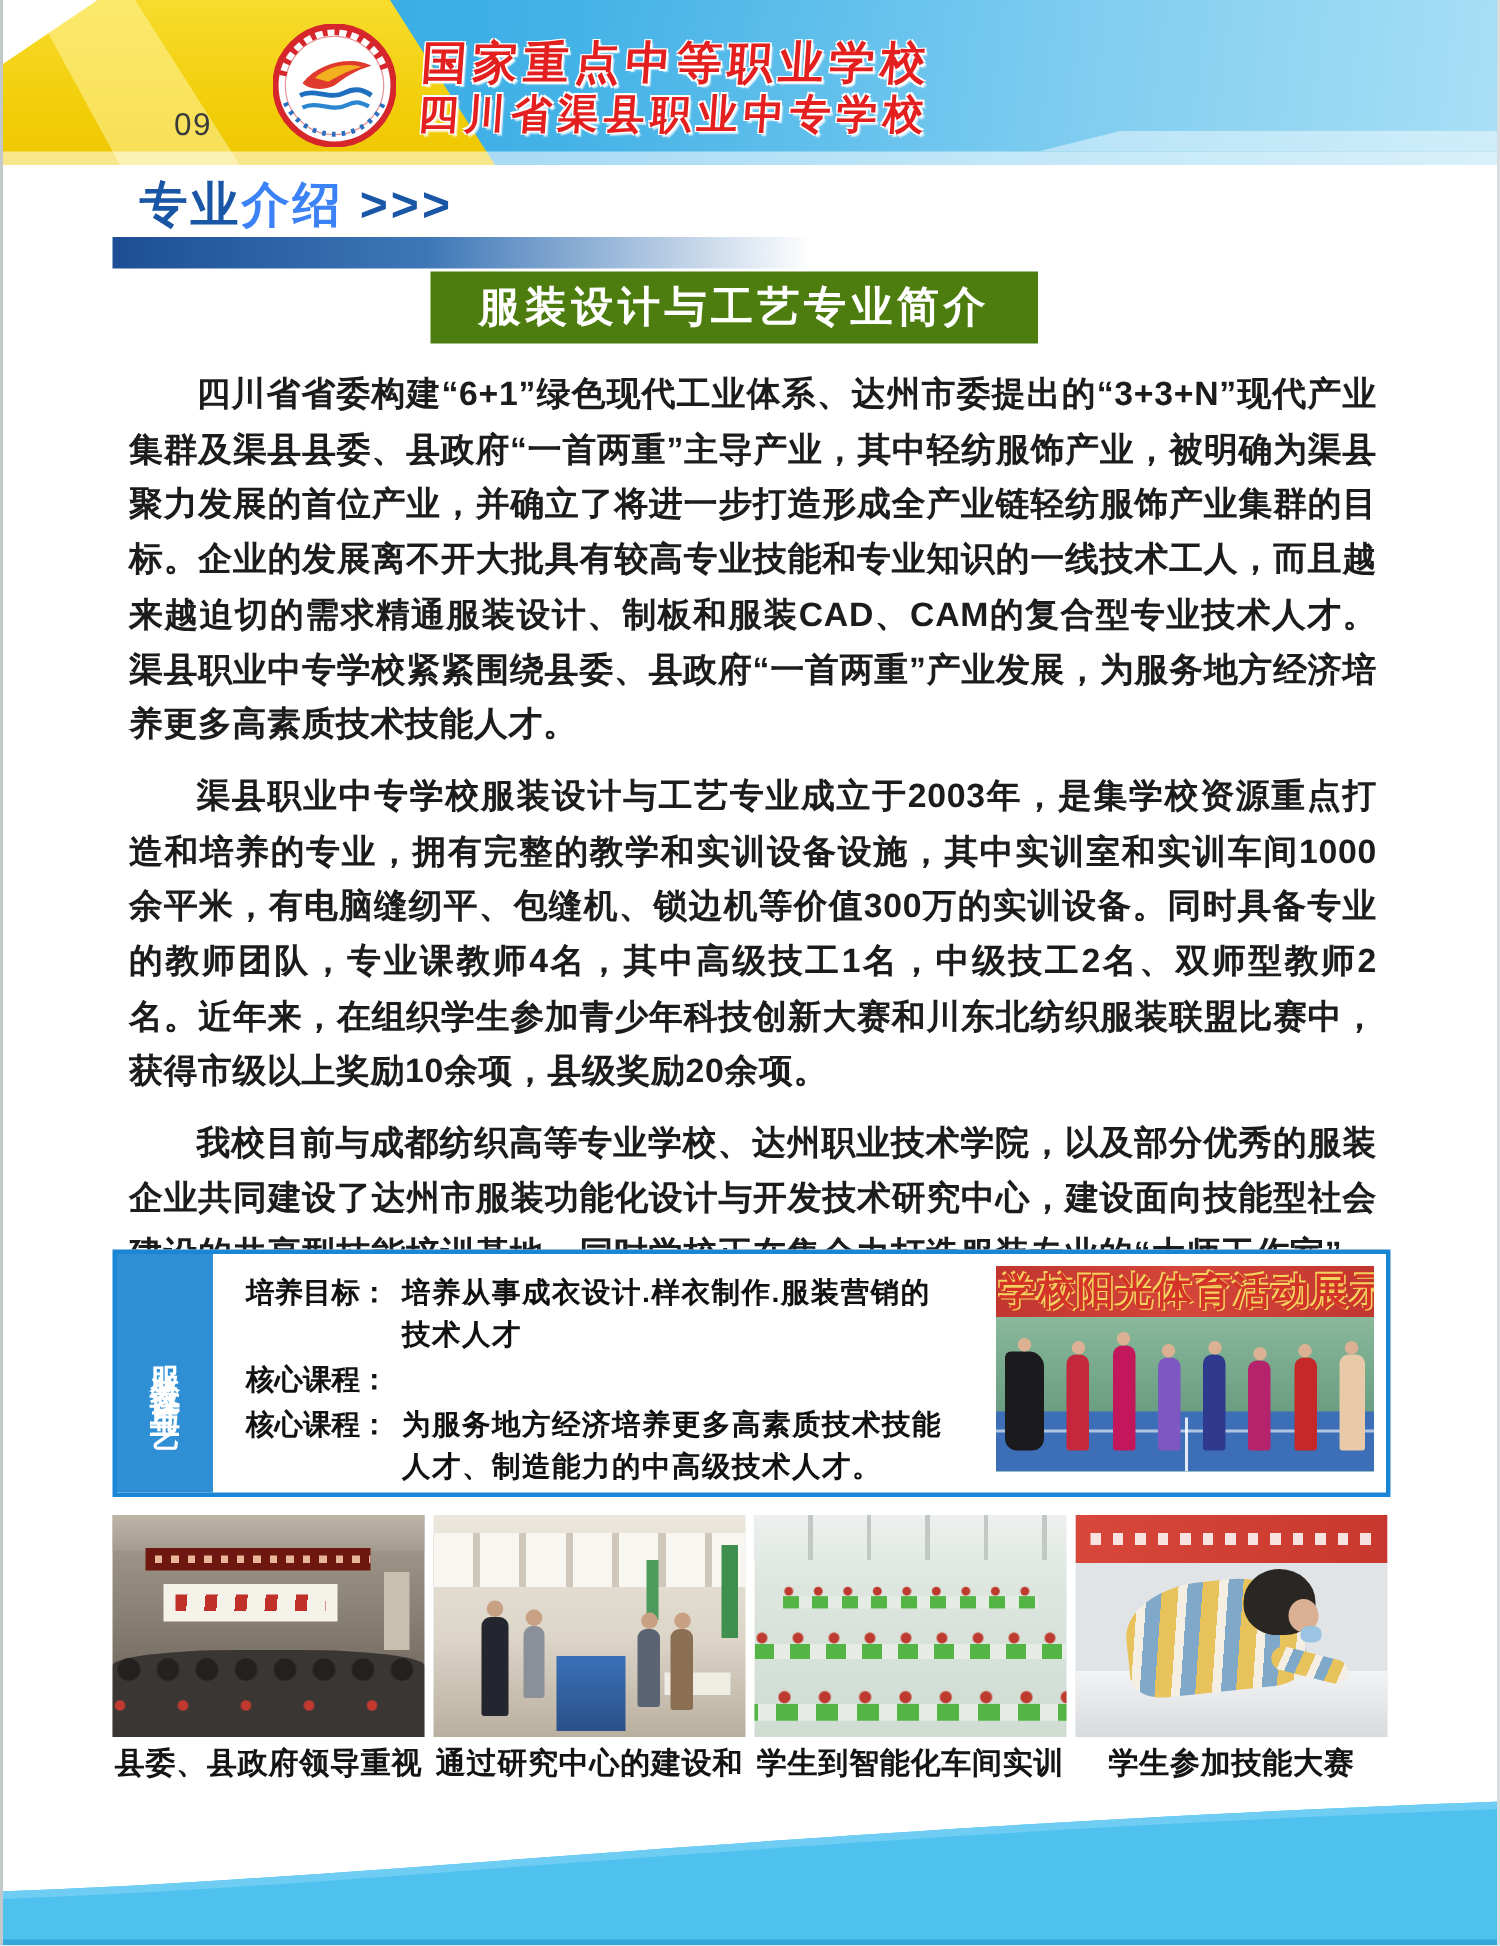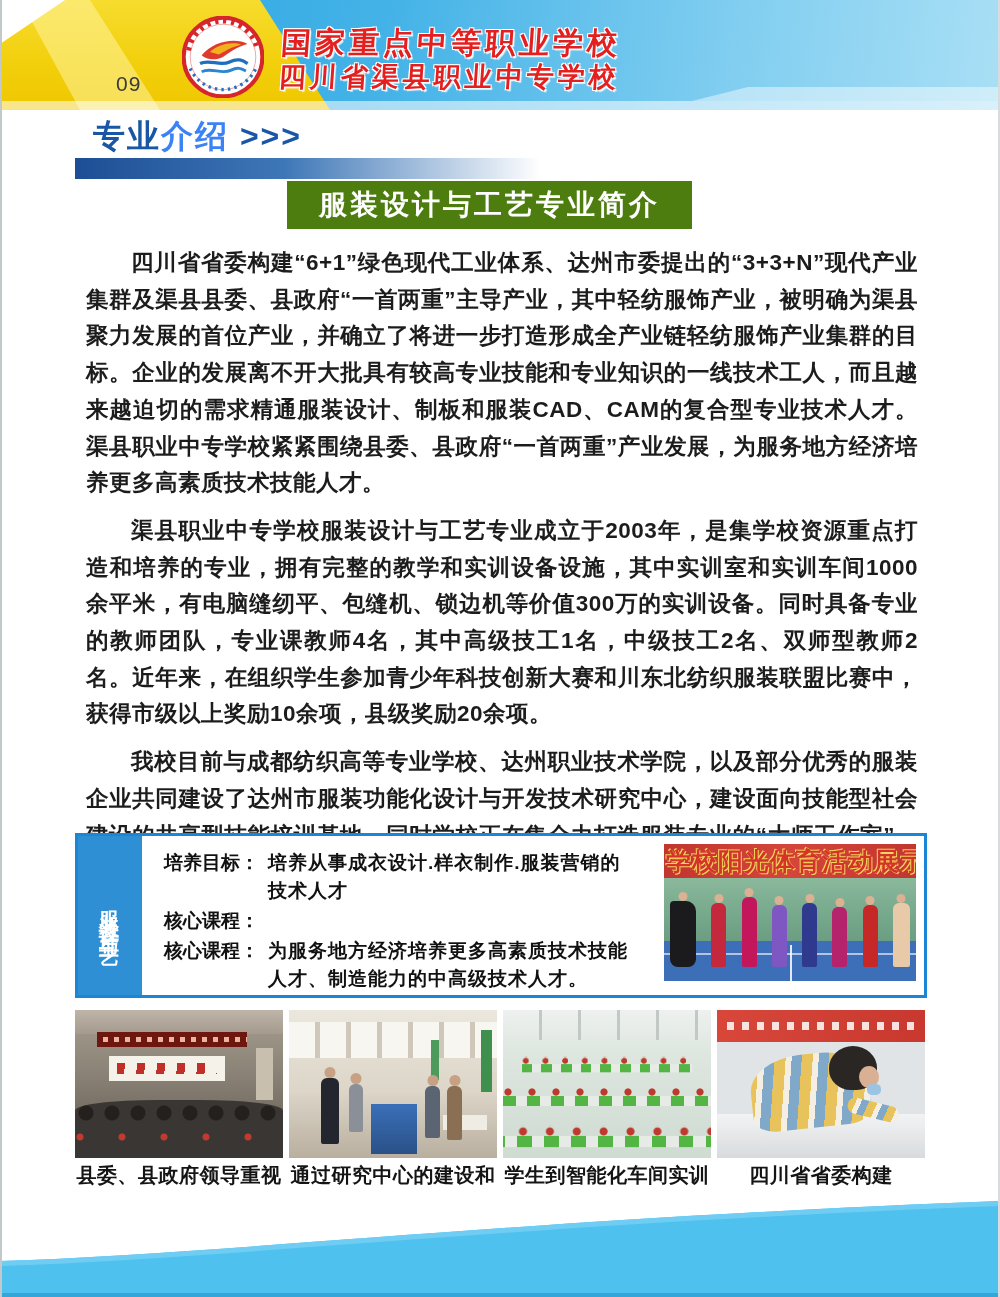--- a/index.html
+++ b/index.html
@@ -311,21 +311,21 @@
       <div class="s4-hair"></div>
       <div class="s4-face"></div>
       <div class="s4-mask"></div>
     </div>
   </div>
 
   <div class="caption-row">
     <div class="caption">县委、县政府领导重视</div>
     <div class="caption">通过研究中心的建设和</div>
     <div class="caption">学生到智能化车间实训</div>
-    <div class="caption">四川省省委构建</div>
+    <div class="caption">学生参加技能大赛</div>
   </div>
 
   <svg class="wave" viewBox="0 0 1000 100" preserveAspectRatio="none">
     <path d="M0,64 C240,56 520,22 1000,4 L1000,100 L0,100 Z" fill="#4ec1ef"></path>
     <path d="M0,64 C240,56 520,22 1000,4 L1000,9 C520,27 240,61 0,69 Z" fill="#6fcdf3"></path>
   </svg>
   <div class="bottom-line"></div>
 </div>
 
 </body></html>

